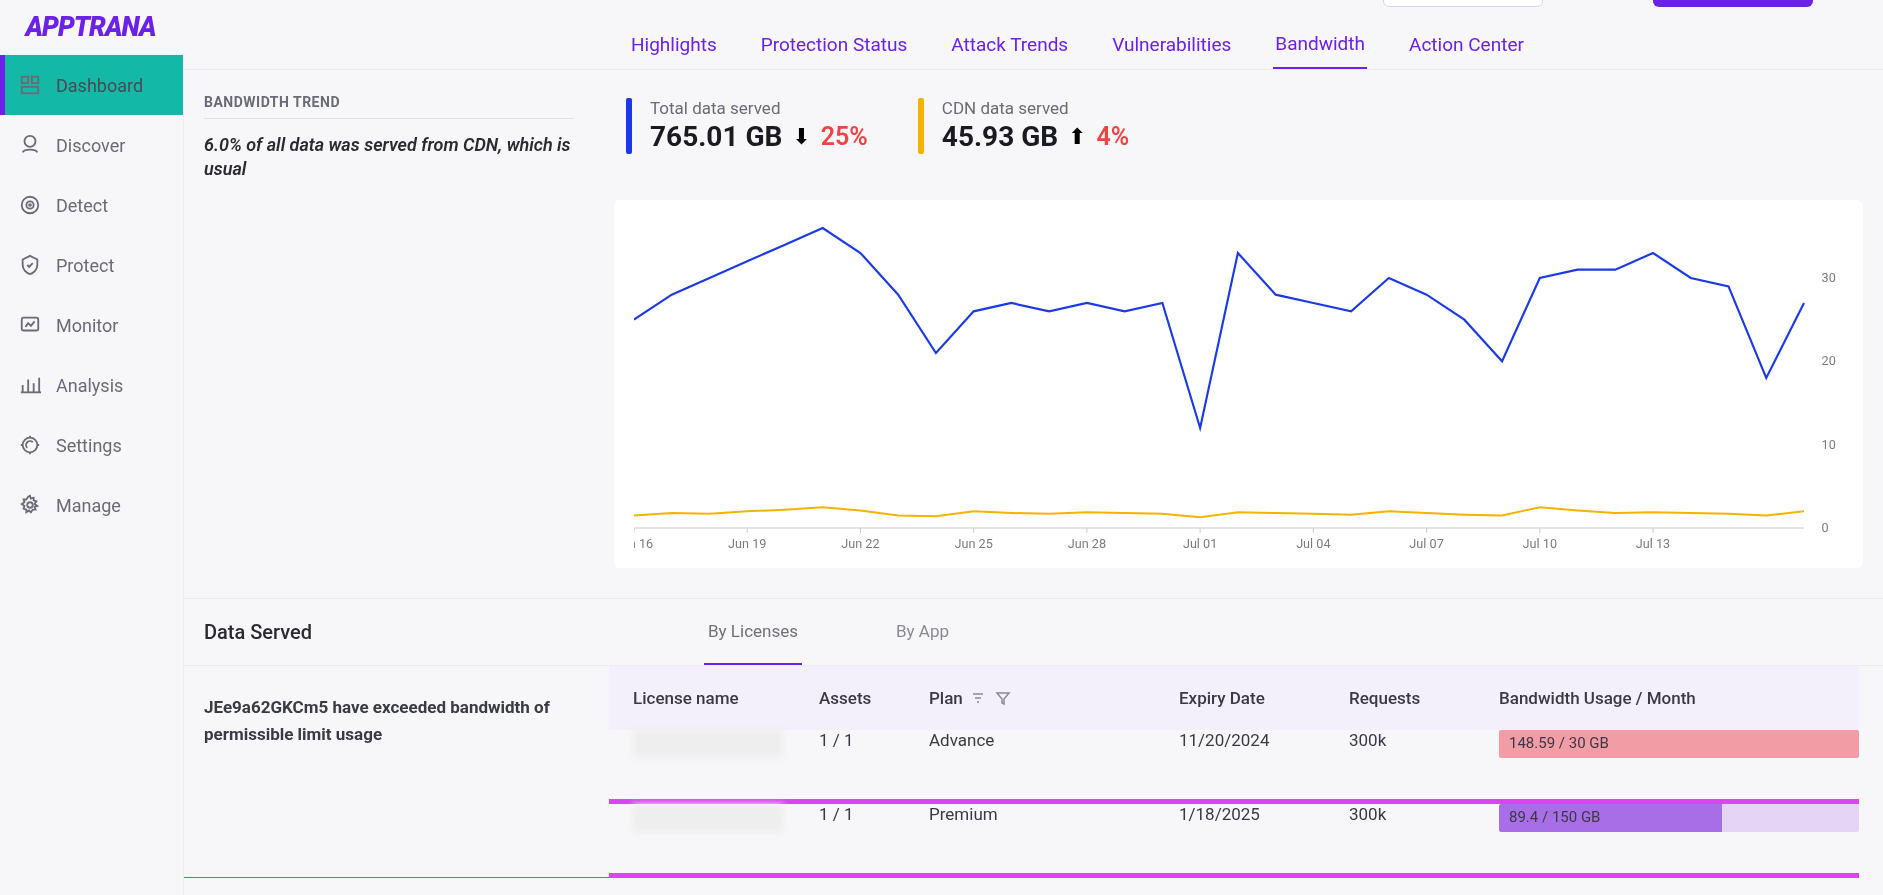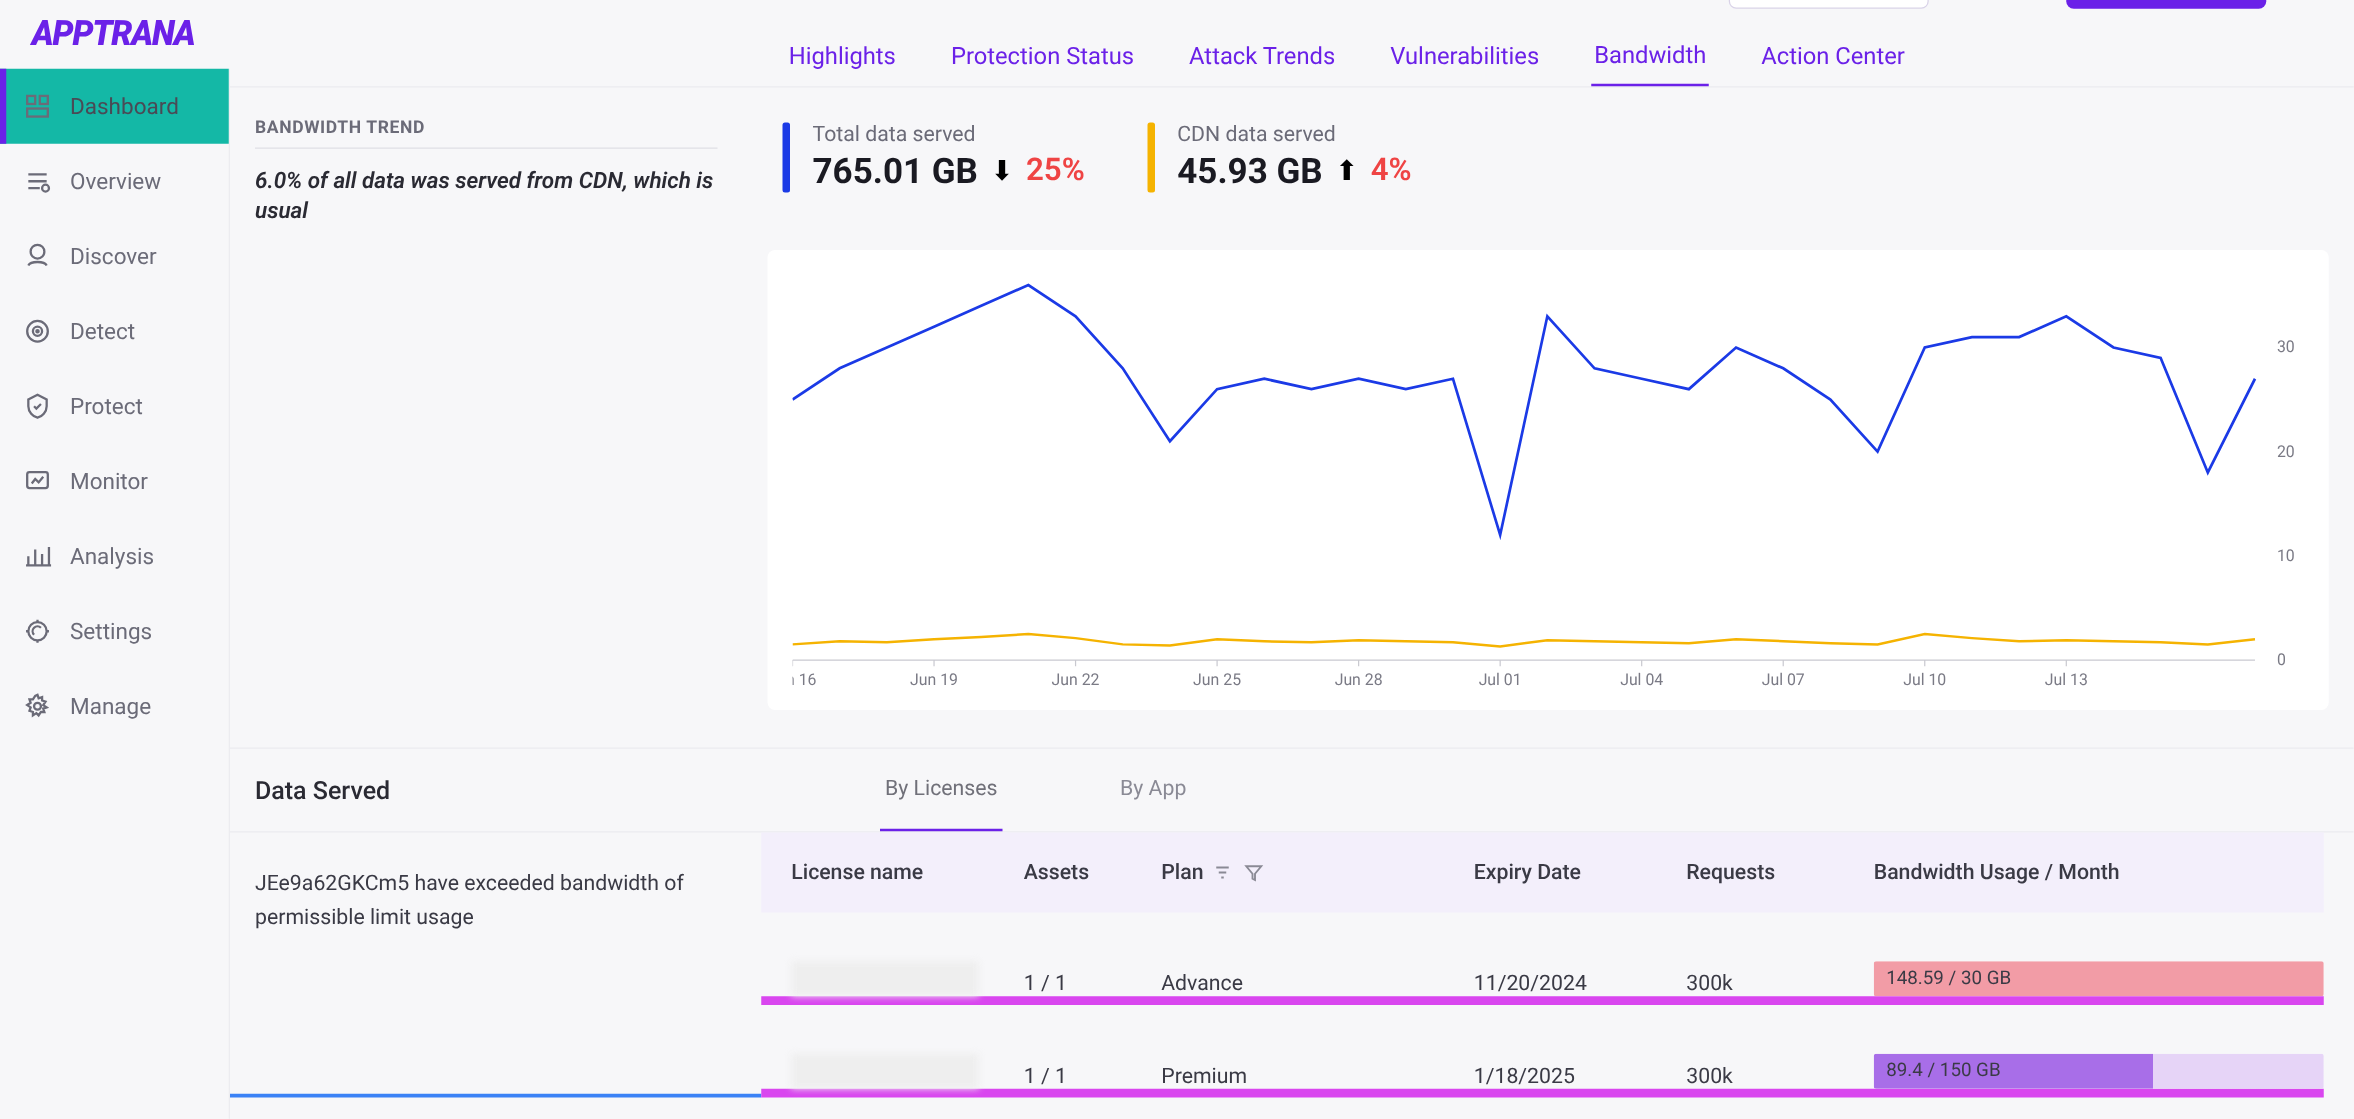--- a/index.html
+++ b/index.html
@@ -159,43 +159,44 @@
   }
   .ds-tabs { display:flex; gap: 90px; padding-left: 60px;}
   .ds-tab { font-size: 17px; color: #8a8a95; padding: 22px 4px; cursor:pointer; }
   .ds-tab.active { border-bottom: 2px solid #6b21e8; color: #707079;}
 
   .ds-body { display:flex; }
   .ds-notice {
     width: 430px;
     padding: 28px 40px 28px 20px;
     font-size: 17px; color: #3a3a45; line-height: 1.6;
-    border-bottom: 3px solid #3b82f6;
+    border-bottom: 1px solid #3b82f6;
+    font-weight: bold;
   }
   .ds-table-wrap { flex: 1; padding-right: 24px; }
   .thead {
     display:flex;
     background: #f3effb;
     height: 64px;
     align-items: center;
     font-size: 17px;
     color: #3a3a45;
     font-weight: 500;
   }
   .col-name { width: 210px; padding-left: 24px;}
   .col-assets { width: 110px;}
   .col-plan { width: 250px; display:flex; align-items:center; gap:8px;}
   .col-expiry { width: 170px;}
   .col-req { width: 150px;}
   .col-usage { flex: 1;}
   .trow {
     display:flex;
     height: 74px;
-    align-items: flex-end;
-    border-bottom: 7px solid #d946ef;
+    align-items: flex-start;
+    border-bottom: 5px solid #d946ef;
     font-size: 17px; color: #3a3a45;
   }
   .redact {
     width: 150px; height: 28px;
     background: #eee;
     filter: blur(3px);
   }
   .usage-outer { position:relative; width: 360px; height: 28px; border-radius: 2px; overflow:hidden;}
   .usage-bg { position:absolute; inset:0; }
   .usage-text { position:absolute; left:10px; top: 4px; font-size: 15px;}
@@ -211,31 +212,20 @@
 <div class="sidebar">
   <div class="sb-item active">
     <span class="sb-icon">
       <svg width="22" height="22" viewBox="0 0 24 24" fill="none" stroke-width="2">
           <rect x="3" y="3" width="7" height="7"></rect>
           <rect x="14" y="3" width="7" height="7"></rect>
           <rect x="3" y="14" width="18" height="7"></rect>
         </svg>
     </span>
     <span>Dashboard</span>
-  </div>
-  <div class="sb-item">
-    <span class="sb-icon">
-      <svg width="22" height="22" viewBox="0 0 24 24" fill="none" stroke-width="2">
-          <line x1="4" y1="6" x2="20" y2="6"></line>
-          <line x1="4" y1="12" x2="20" y2="12"></line>
-          <line x1="4" y1="18" x2="14" y2="18"></line>
-          <circle cx="19" cy="18" r="3"></circle>
-        </svg>
-    </span>
-    <span>Overview</span>
   </div>
   <div class="sb-item">
     <span class="sb-icon">
       <svg width="22" height="22" viewBox="0 0 24 24" fill="none" stroke-width="2">
           <circle cx="12" cy="8" r="6"></circle>
           <path d="M4 20 C6 16 18 16 20 20"></path>
         </svg>
     </span>
     <span>Discover</span>
   </div>

